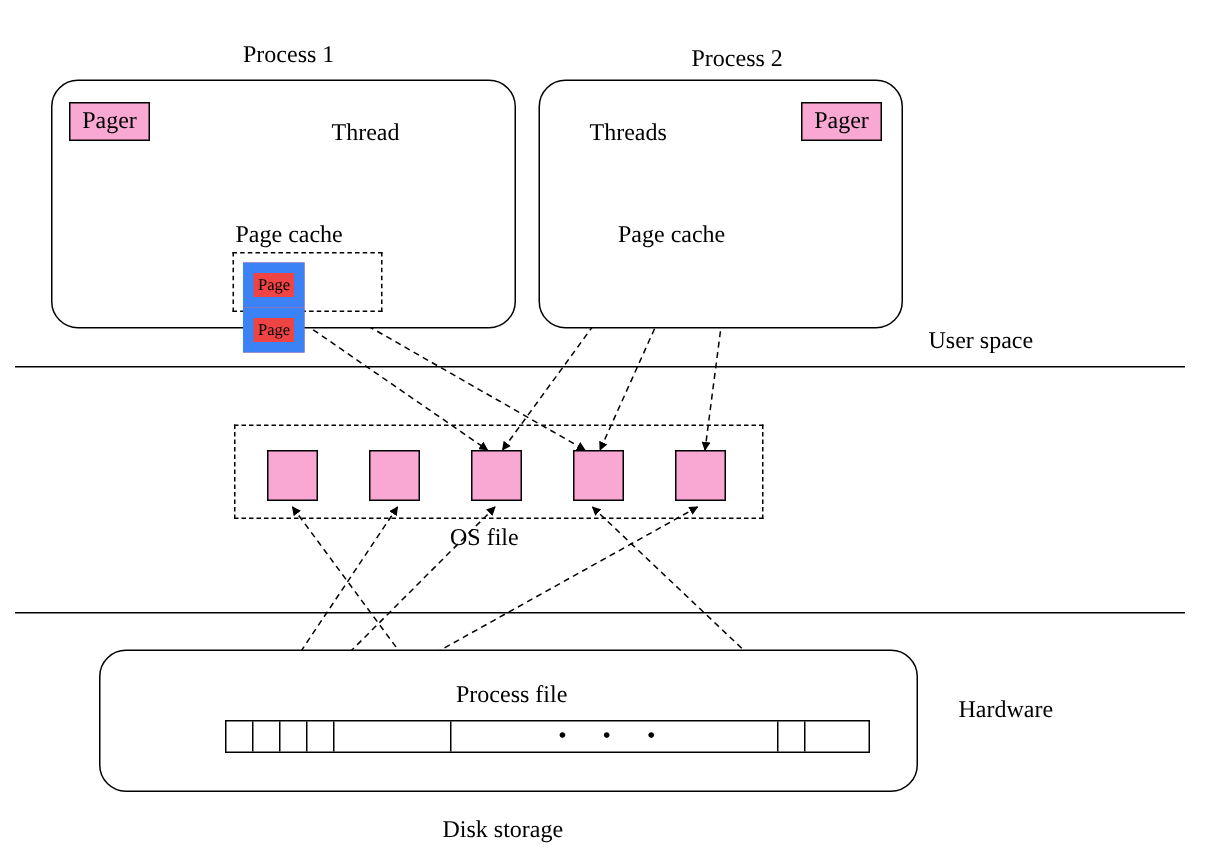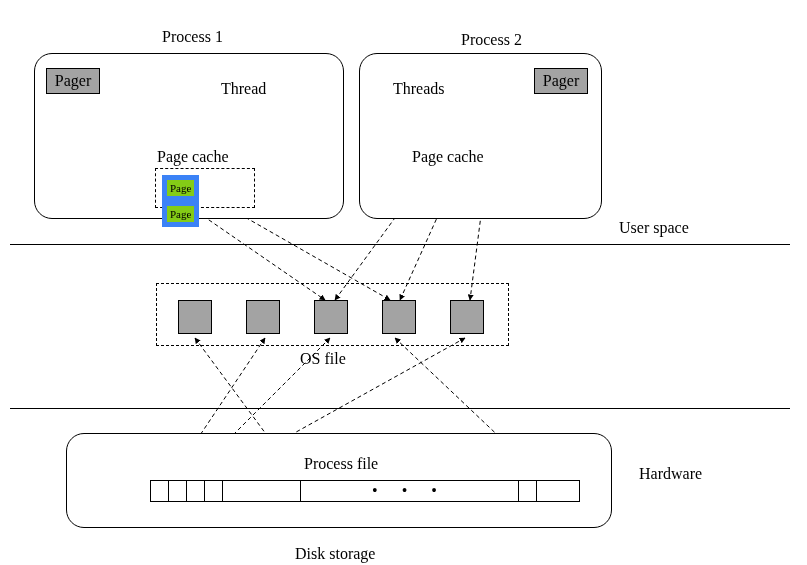--- a/index.html
+++ b/index.html
@@ -18,41 +18,41 @@
   }
   svg { position: absolute; left: 0; top: 0; }
   .lbl {
     position: absolute;
     font-family: "Times New Roman", Times, serif;
     white-space: nowrap;
   }
   .box {
     position: absolute;
     border: 1px solid #000;
-    background: #a3a3a3;
+    background: #f9a8d4;
     box-sizing: border-box;
   }
   .dashbox {
     position: absolute;
     border: 1px dashed #000;
     box-sizing: border-box;
   }
   .rbox {
     position: absolute;
     border: 1px solid #000;
     border-radius: 18px;
     box-sizing: border-box;
     background: #fff;
   }
   .page {
     display: inline-block;
-    border: 5px solid #3b82f6;
+    border: 7px solid #3b82f6;
     font-size: 11px;
     padding: 2px 3px;
-    background: #84cc16;
+    background: #ef4444;
     margin-right: 4px;
   }
   .hr {
     position: absolute;
     height: 0;
     border-top: 1px solid #000;
   }
   .disk-file {
     position: absolute;
     border: 1px solid #000;

